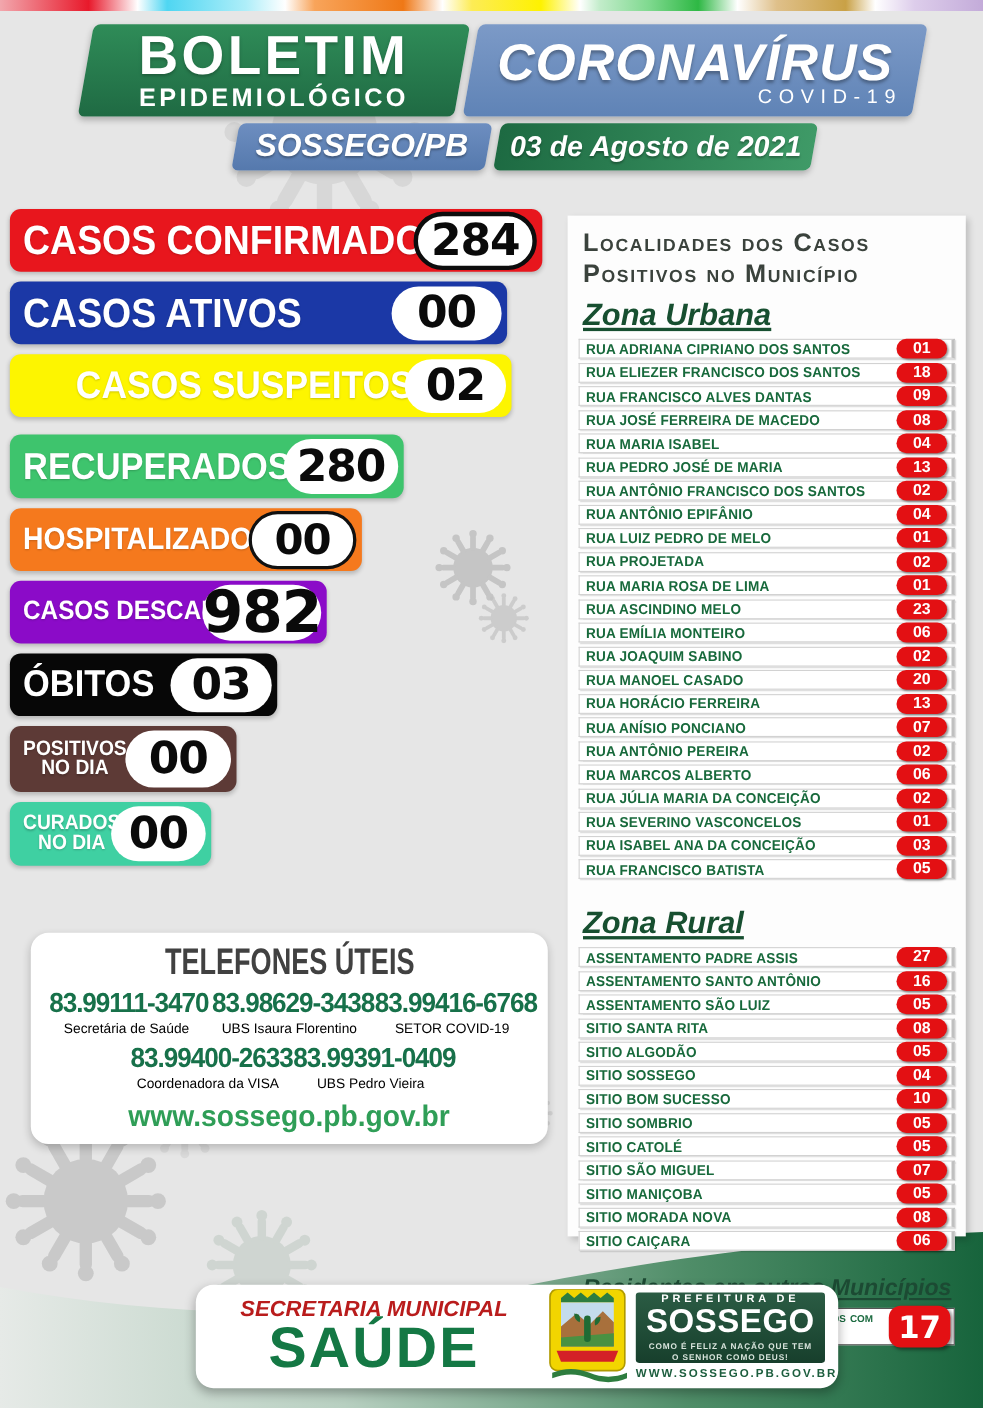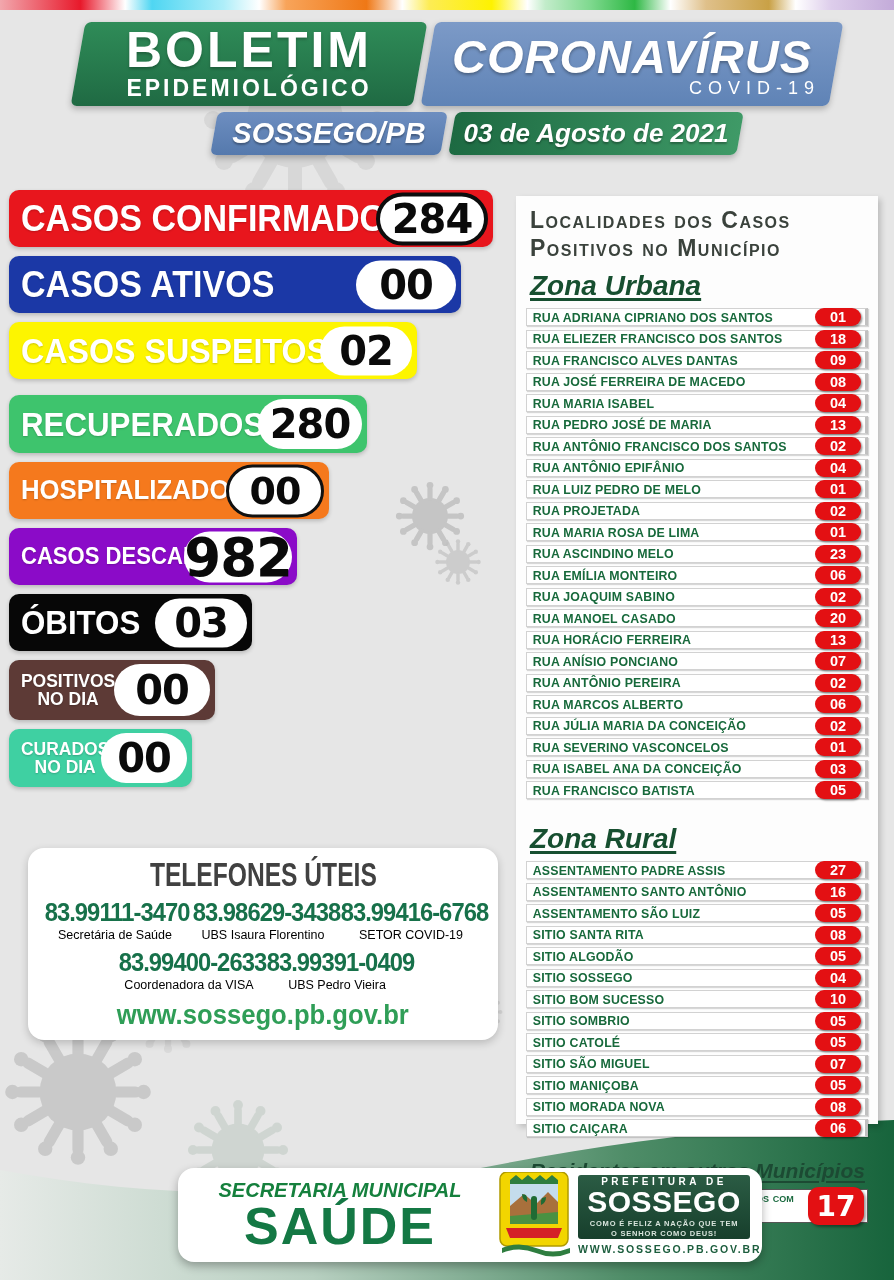--- a/index.html
+++ b/index.html
@@ -120,21 +120,21 @@
   .ph-lbl{font-size:12.5px;color:#000000;margin-top:1px;}
   .ph-site{font-size:27px;font-weight:700;color:#2f9e57;margin-top:2px;
          transform:scaleX(.95);}
 
   
   .wave{position:absolute;left:0;top:1118px;z-index:1;}
   .fcard{position:absolute;left:178px;top:1168px;width:584px;height:94px;background:#fff;
          border-radius:16px;box-shadow:0 4px 10px rgba(0,0,0,.3);z-index:4;
          display:flex;align-items:center;padding:4px 12px;box-sizing:border-box;}
   .f-left{flex:1;text-align:center;}
-  .f-dept1{font-size:20px;font-weight:800;font-style:italic;color:#15803d;}
+  .f-dept1{font-size:20px;font-weight:800;font-style:italic;color:#b91c1c;}
   .f-dept2{font-size:52px;font-weight:900;color:#147844;letter-spacing:2px;line-height:.95;}
   .coat{flex:0 0 auto;margin:0 8px;}
   .pref{width:172px;flex:0 0 auto;display:flex;flex-direction:column;}
   .pref-box{background:linear-gradient(180deg,#2b5c44,#173f2c);border-radius:3px;
          height:64px;display:flex;flex-direction:column;align-items:center;justify-content:center;color:#fff;}
   .pref-line1{font-size:10px;letter-spacing:3.5px;font-weight:700;}
   .pref-name{font-size:30px;font-weight:900;letter-spacing:.5px;line-height:1;}
   .pref-motto{font-size:7.5px;color:#d8e4dc;letter-spacing:.8px;font-weight:700;
          text-align:center;line-height:1.3;margin-top:2px;}
   .pref-site{font-size:10.5px;letter-spacing:1.8px;font-weight:800;color:#1d5e3e;
@@ -226,21 +226,21 @@
       </div>
 
       <div class="stat stat-2" style="background: rgb(27, 56, 166);">
         <div class="lbl">
           <span>CASOS ATIVOS</span>
 
         </div>
         <div class="val">00</div>
       </div>
 
-      <div class="stat stat-3" style="background: rgb(253, 245, 0);">
+      <div class="stat stat-3" style="background: rgb(253, 245, 0); padding-left: 48px;">
         <div class="lbl">
           <span>CASOS SUSPEITOS</span>
 
         </div>
         <div class="val">02</div>
       </div>
 
       <div class="stat stat-4" style="background: rgb(62, 196, 109); margin-top: 16px;">
         <div class="lbl">
           <span>RECUPERADOS</span>

